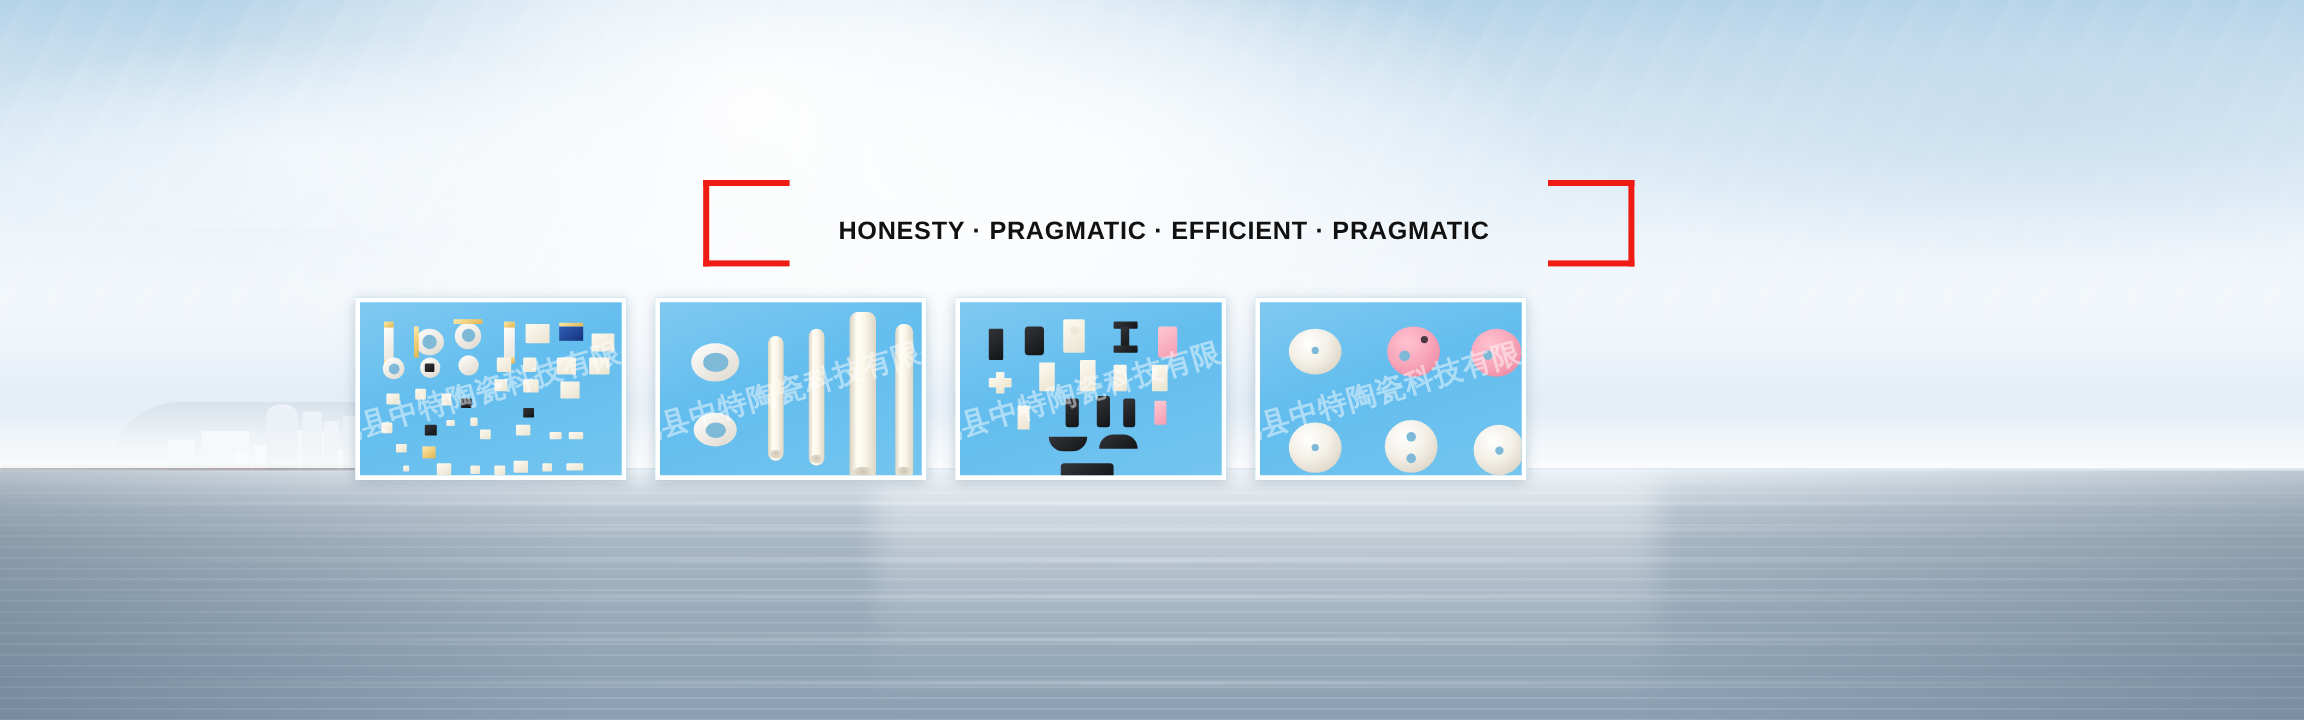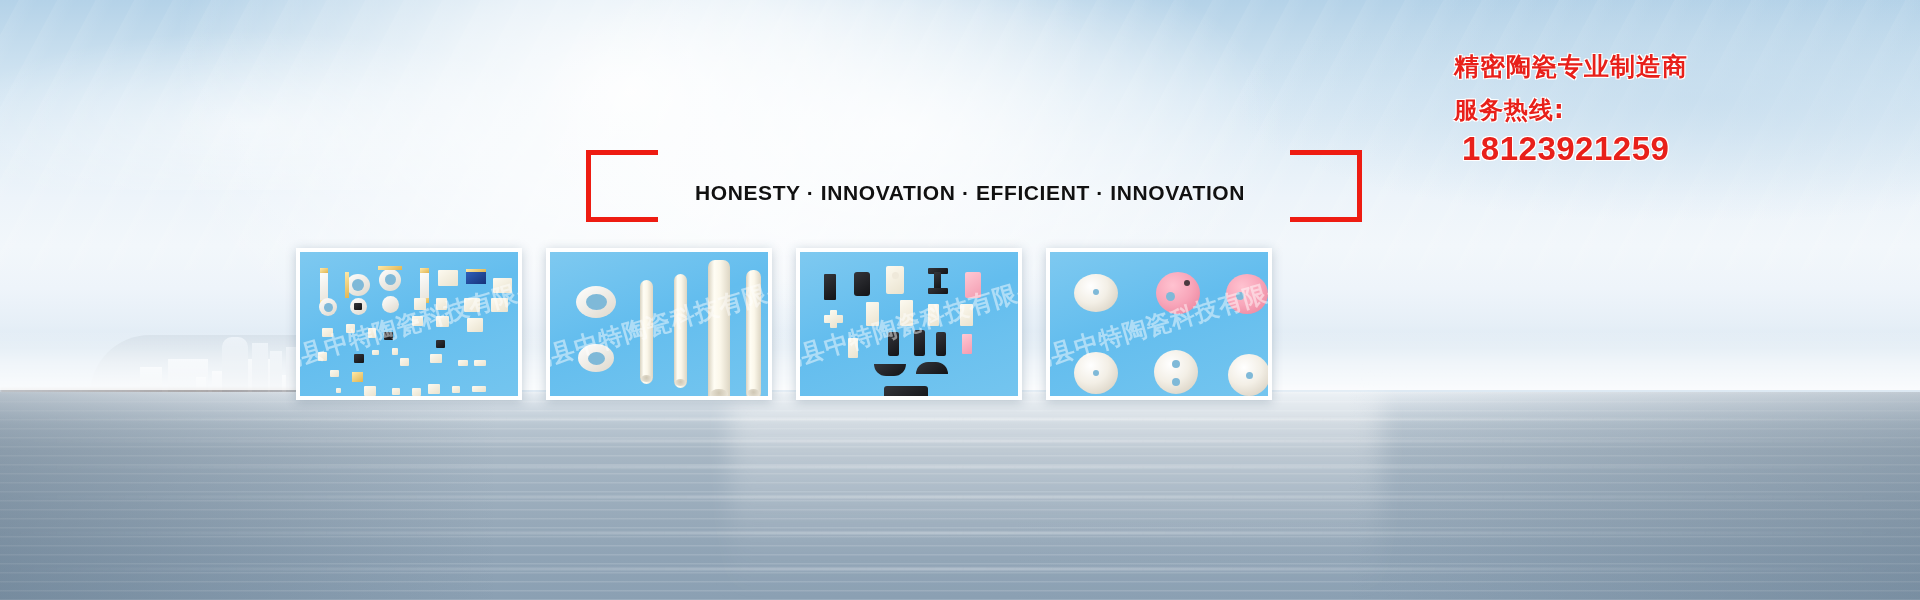--- a/index.html
+++ b/index.html
@@ -300,28 +300,23 @@
     <div class="ripple" style="top:48px"></div>
     <div class="ripple" style="top:74px"></div>
     <div class="ripple" style="top:104px"></div>
     <div class="ripple" style="top:140px"></div>
     <div class="ripple" style="top:176px"></div>
   </div>
 
   <div class="slogan-wrap">
     <div class="bracket left"></div>
     <div class="bracket right"></div>
-    <div class="slogan-en">HONESTY · INNOVATION · EFFICIENT · INNOVATION</div>
+    <div class="slogan-en">HONESTY · PRAGMATIC · EFFICIENT · PRAGMATIC</div>
   </div>
 
-  <div class="contact">
-    <div class="contact-title">精密陶瓷专业制造商</div>
-    <div class="contact-label">服务热线:</div>
-    <div class="contact-phone">18123921259</div>
-  </div>
 
   <div class="panels">
 
     <div class="panel" style="width:226px;height:152px">
       <div class="panel-inner"></div>
       <div class="part p-white" style="left:20px;top:18px;width:8px;height:34px"></div>
       <div class="part p-gold" style="left:20px;top:16px;width:8px;height:5px"></div>
       <div class="part p-gold" style="left:20px;top:48px;width:8px;height:5px"></div>
       <div class="part p-ring" style="left:46px;top:22px;width:24px;height:22px"></div>
       <div class="hole" style="left:52px;top:27px;width:12px;height:12px"></div>

